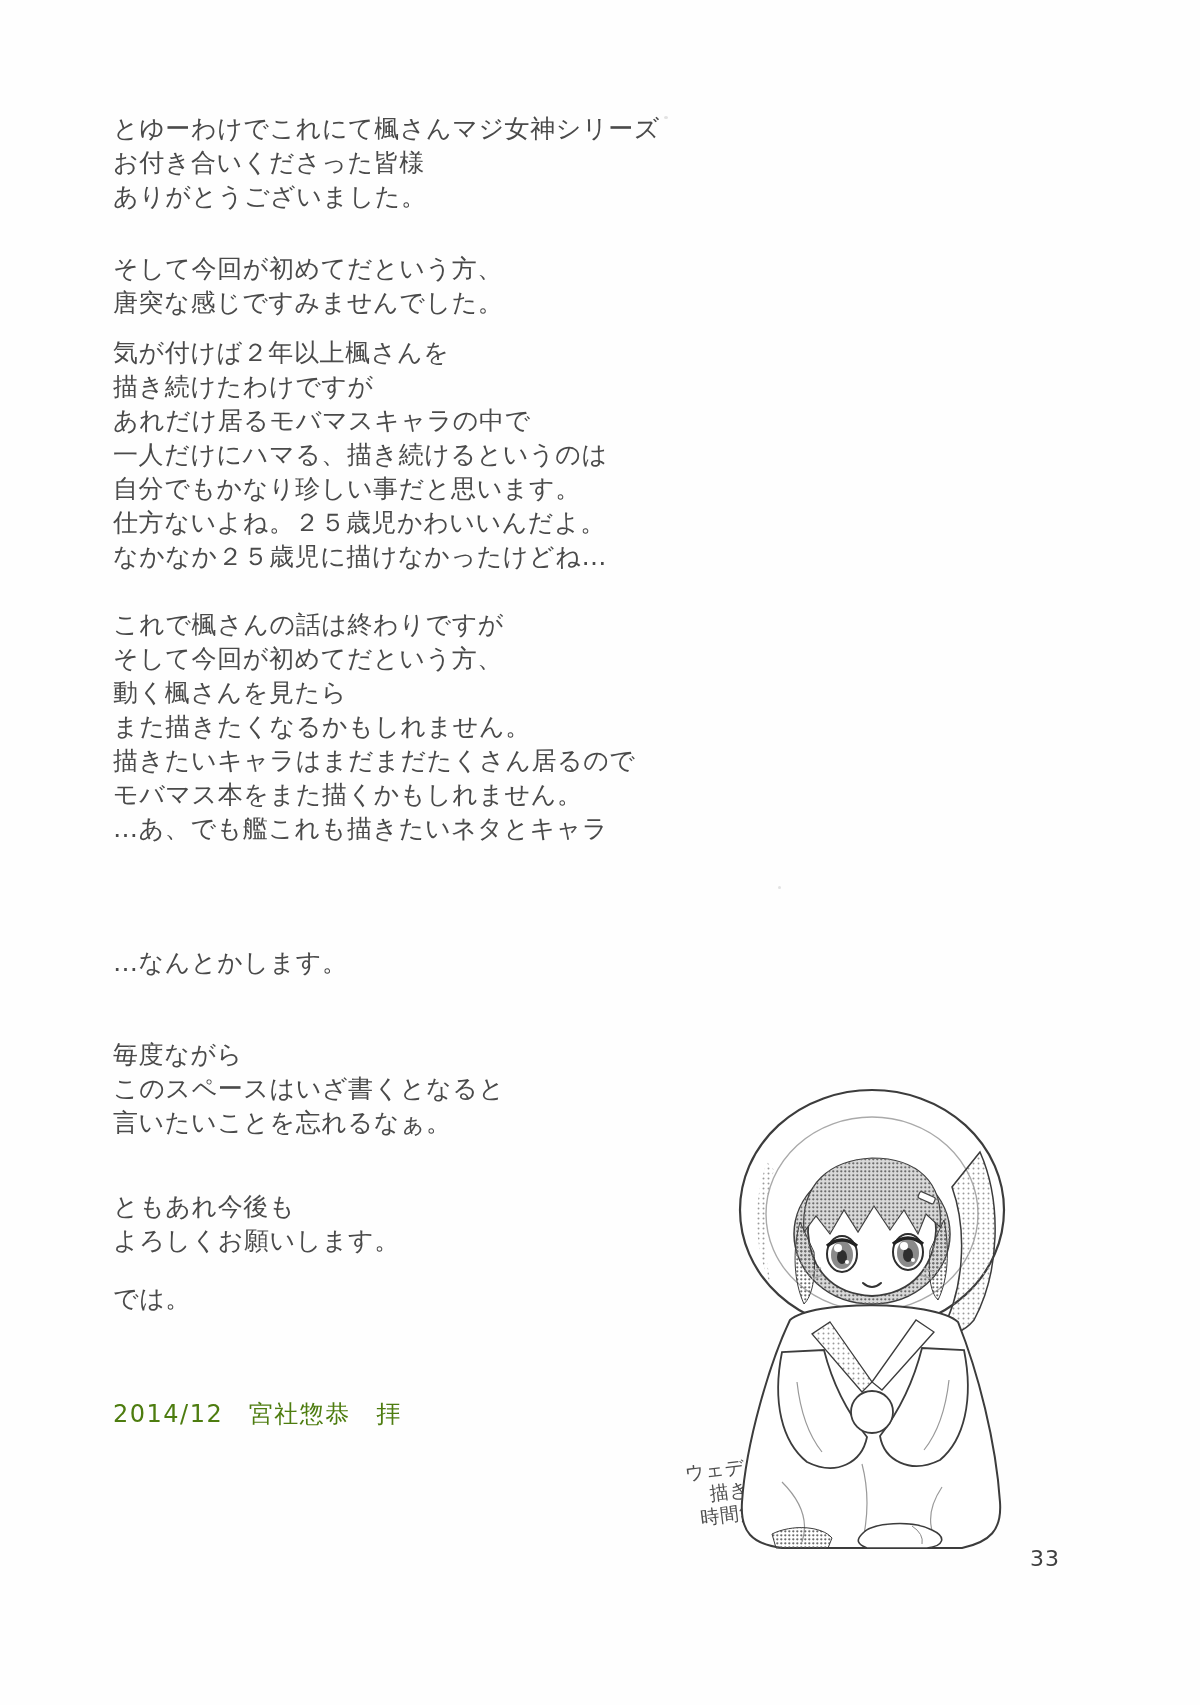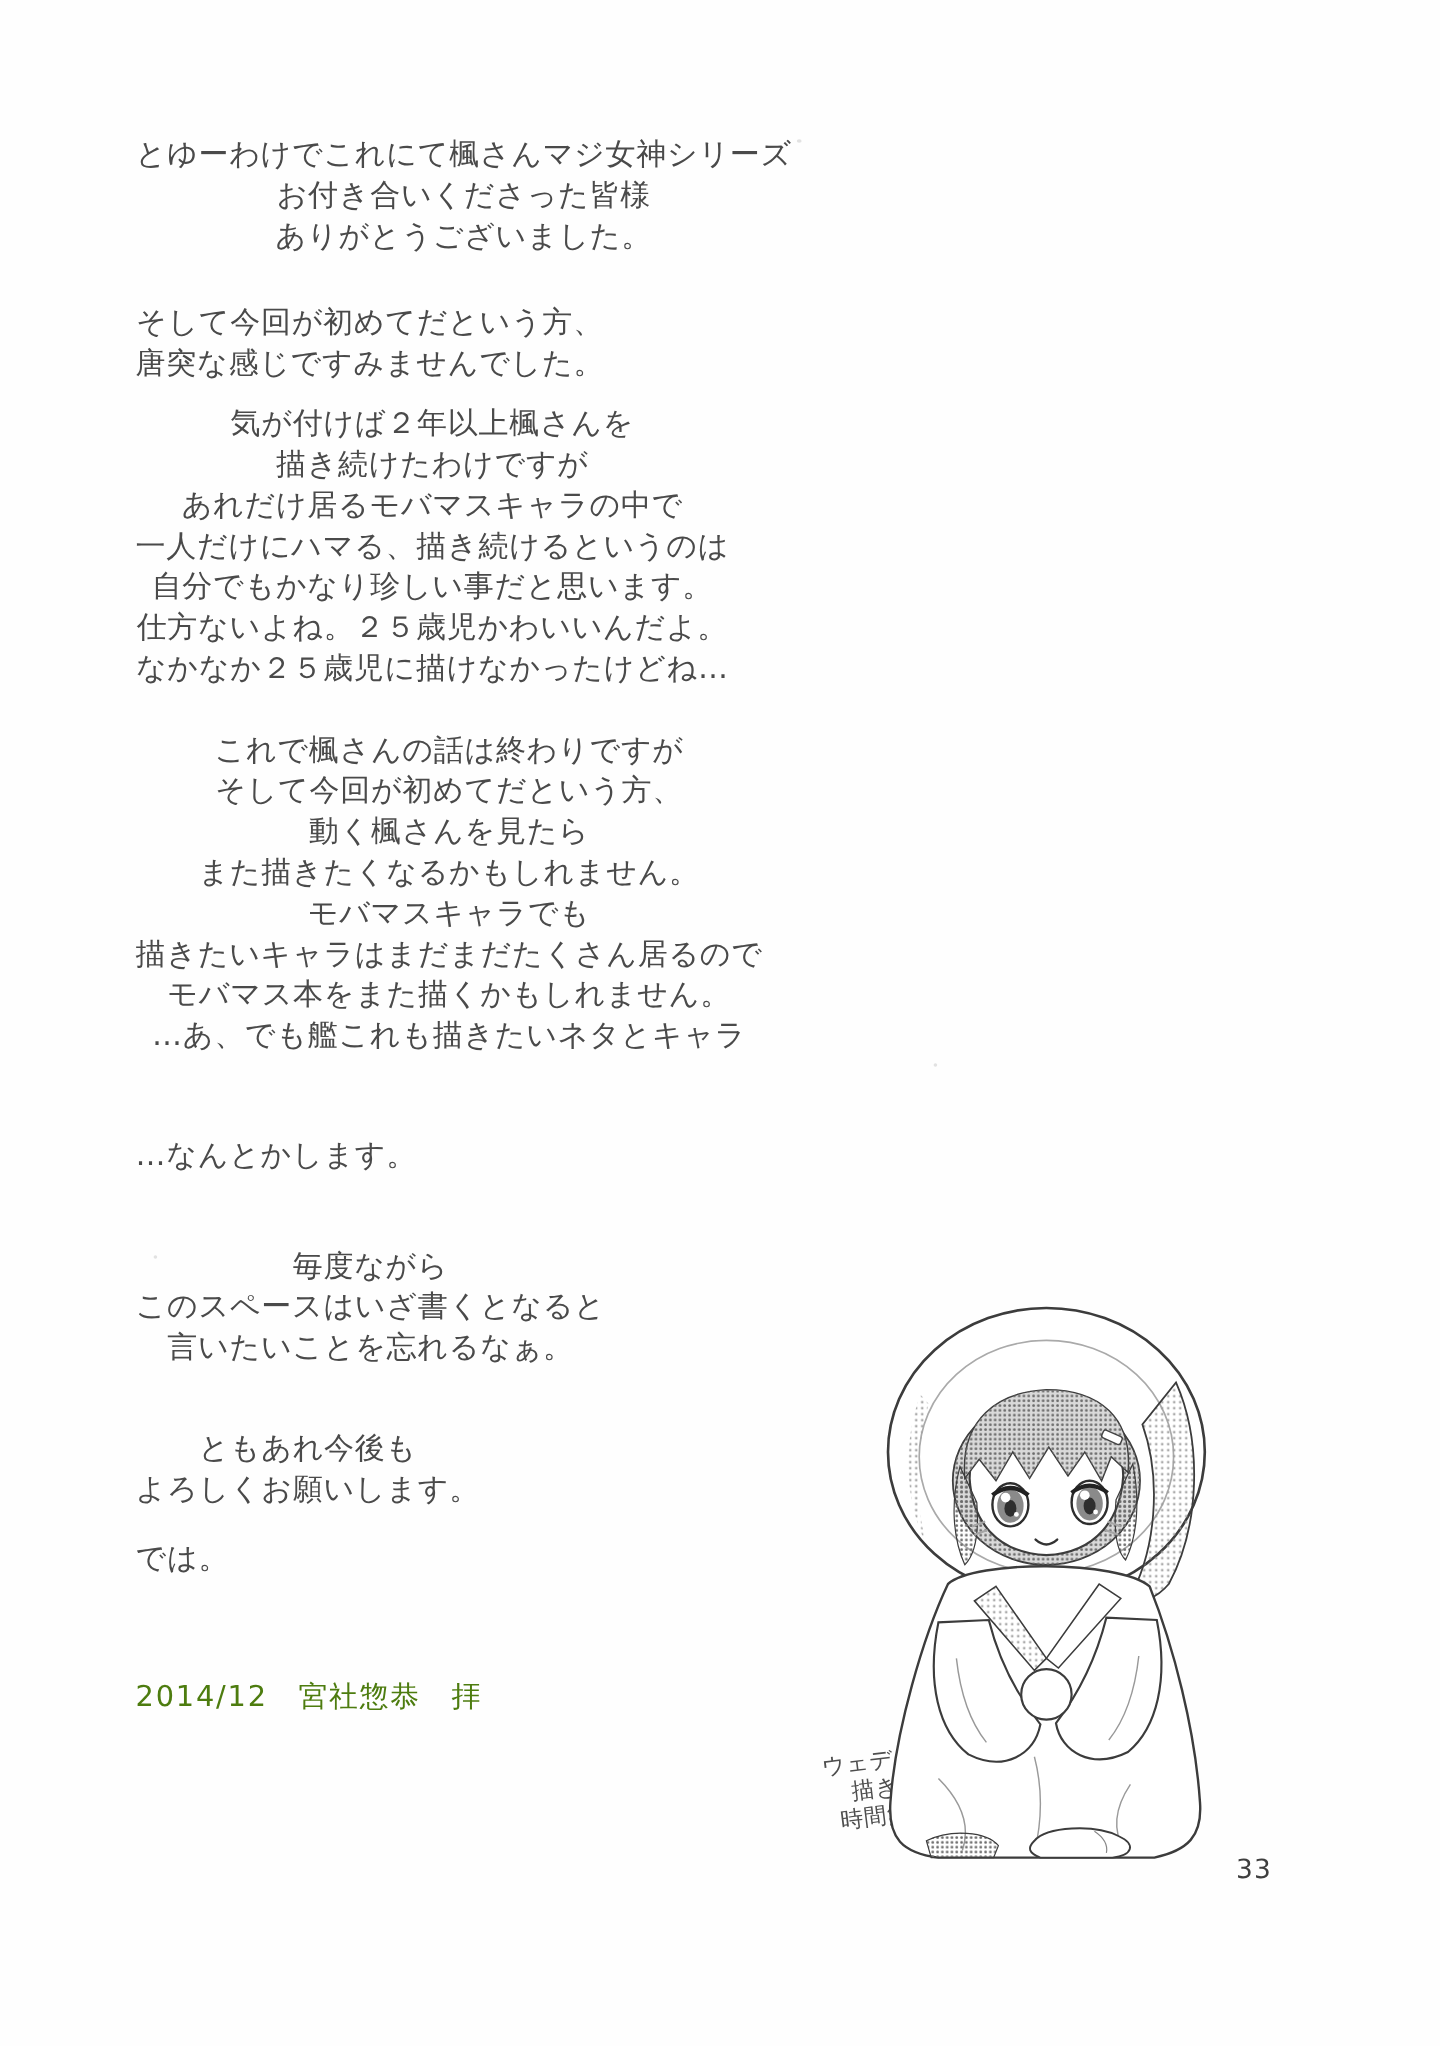--- a/index.html
+++ b/index.html
@@ -2,21 +2,21 @@
 <html><head>
 <meta charset="utf-8">
 <style>
   html,body{margin:0;padding:0;}
   body{
     width:1200px;height:1705px;position:relative;overflow:hidden;
     background:#fdfdfd;
     font-family:"DejaVu Sans","Liberation Sans",sans-serif;
     color:#474747;
   }
-  .page{position:absolute;inset:0;background:#fefefe;text-align:center;}
+  .page{position:absolute;inset:0;background:#fefefe;}
   .para{position:absolute;left:113px;}
   .line{
     font-size:25px;line-height:34px;height:34px;
     letter-spacing:0.6px;white-space:pre;color:#4a4a4a;
     font-weight:400;
   }
   .p0{top:112px}
   .p1{top:252px}
   .p2{top:336px}
   .p3{top:608px}
@@ -71,21 +71,20 @@
     <div class="line">自分でもかなり珍しい事だと思います。</div>
     <div class="line">仕方ないよね。２５歳児かわいいんだよ。</div>
     <div class="line">なかなか２５歳児に描けなかったけどね…</div>
   </section>
 
   <section class="para p3">
     <div class="line">これで楓さんの話は終わりですが</div>
     <div class="line">そして今回が初めてだという方、</div>
     <div class="line">動く楓さんを見たら</div>
     <div class="line">また描きたくなるかもしれません。</div>
-    <div class="line">モバマスキャラでも</div>
     <div class="line">描きたいキャラはまだまだたくさん居るので</div>
     <div class="line">モバマス本をまた描くかもしれません。</div>
     <div class="line">…あ、でも艦これも描きたいネタとキャラ</div>
   </section>
 
   <section class="para p4">
     <div class="line">…なんとかします。</div>
   </section>
 
   <section class="para p5">

